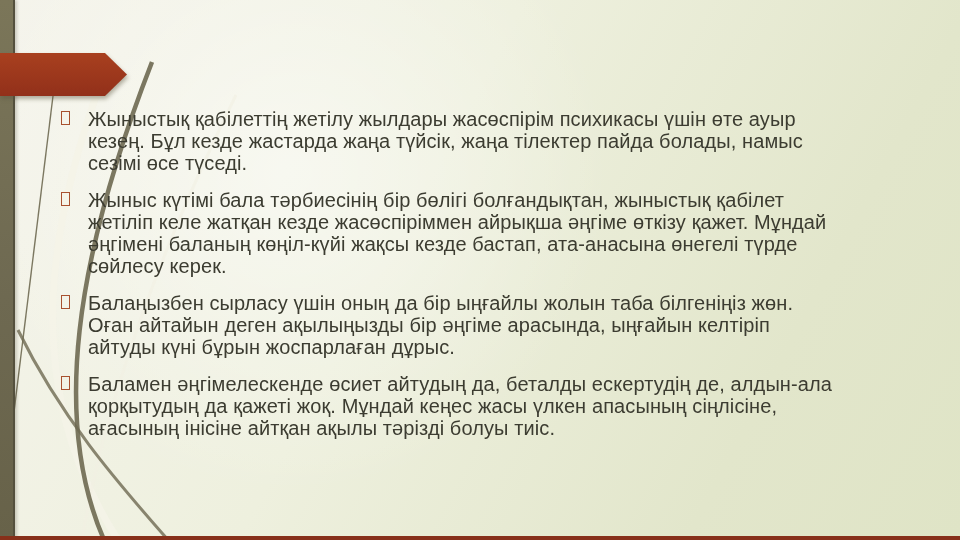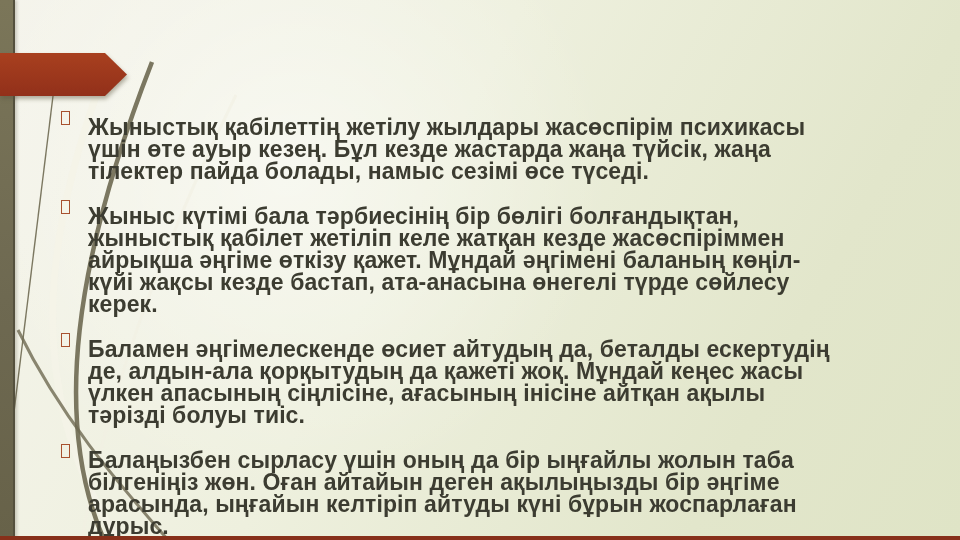--- a/index.html
+++ b/index.html
@@ -38,25 +38,24 @@
   .bullet-marker{
     flex:0 0 auto;
     width:7px;height:12px;
     border:1.5px solid #a8512f;
     margin:3px 18px 0 1px;
     background:transparent;
   }
   .bullet-text{
     flex:0 1 auto;
     max-width:752px;
-    font-size:23px;line-height:22px;
-    font-weight:bold;
+    font-size:20px;line-height:22px;
+    font-weight:normal;
     letter-spacing:0.1px;
     color:#3c3c31;
-    margin-top:8px;
   }
 </style>
 </head>
 <body>
 
 <div class="slide">
 
   <svg class="decor-svg" viewBox="0 0 960 540" xmlns="http://www.w3.org/2000/svg">
     <path d="M 100 85 C 40 250, 28 400, 118 540" fill="none" stroke="#f4f3e7" stroke-width="7" opacity="0.85"></path>
     <path d="M 236 95 C 160 250, 105 400, 82 540" fill="none" stroke="#f1f0e2" stroke-width="3" opacity="0.6"></path>
@@ -84,25 +83,25 @@
       <span class="bullet-text">Жыныстық қабілеттің жетілу жылдары жасөспірім психикасы үшін өте ауыр кезең. Бұл кезде жастарда жаңа түйсік, жаңа тілектер пайда болады, намыс сезімі өсе түседі.</span>
     </div>
 
     <div class="bullet-item">
       <span class="bullet-marker"></span>
       <span class="bullet-text">Жыныс күтімі бала тәрбиесінің бір бөлігі болғандықтан, жыныстық қабілет жетіліп келе жатқан кезде жасөспіріммен айрықша әңгіме өткізу қажет. Мұндай әңгімені баланың көңіл-күйі жақсы кезде бастап, ата-анасына өнегелі түрде сөйлесу керек.</span>
     </div>
 
     <div class="bullet-item">
       <span class="bullet-marker"></span>
-      <span class="bullet-text">Баламен әңгімелескенде өсиет айтудың да, беталды ескертудің де, алдын-ала қорқытудың да қажеті жоқ. Мұндай кеңес жасы үлкен апасының сіңлісіне, ағасының інісіне айтқан ақылы тәрізді болуы тиіс.</span>
+      <span class="bullet-text">Балаңызбен сырласу үшін оның да бір ыңғайлы жолын таба білгеніңіз жөн. Оған айтайын деген ақылыңызды бір әңгіме арасында, ыңғайын келтіріп айтуды күні бұрын жоспарлаған дұрыс.</span>
     </div>
 
     <div class="bullet-item">
       <span class="bullet-marker"></span>
-      <span class="bullet-text">Балаңызбен сырласу үшін оның да бір ыңғайлы жолын таба білгеніңіз жөн. Оған айтайын деген ақылыңызды бір әңгіме арасында, ыңғайын келтіріп айтуды күні бұрын жоспарлаған дұрыс.</span>
+      <span class="bullet-text">Баламен әңгімелескенде өсиет айтудың да, беталды ескертудің де, алдын-ала қорқытудың да қажеті жоқ. Мұндай кеңес жасы үлкен апасының сіңлісіне, ағасының інісіне айтқан ақылы тәрізді болуы тиіс.</span>
     </div>
 
   </div>
 
   <div class="bottom-strip"></div>
 
 </div>
 
 </body></html>

